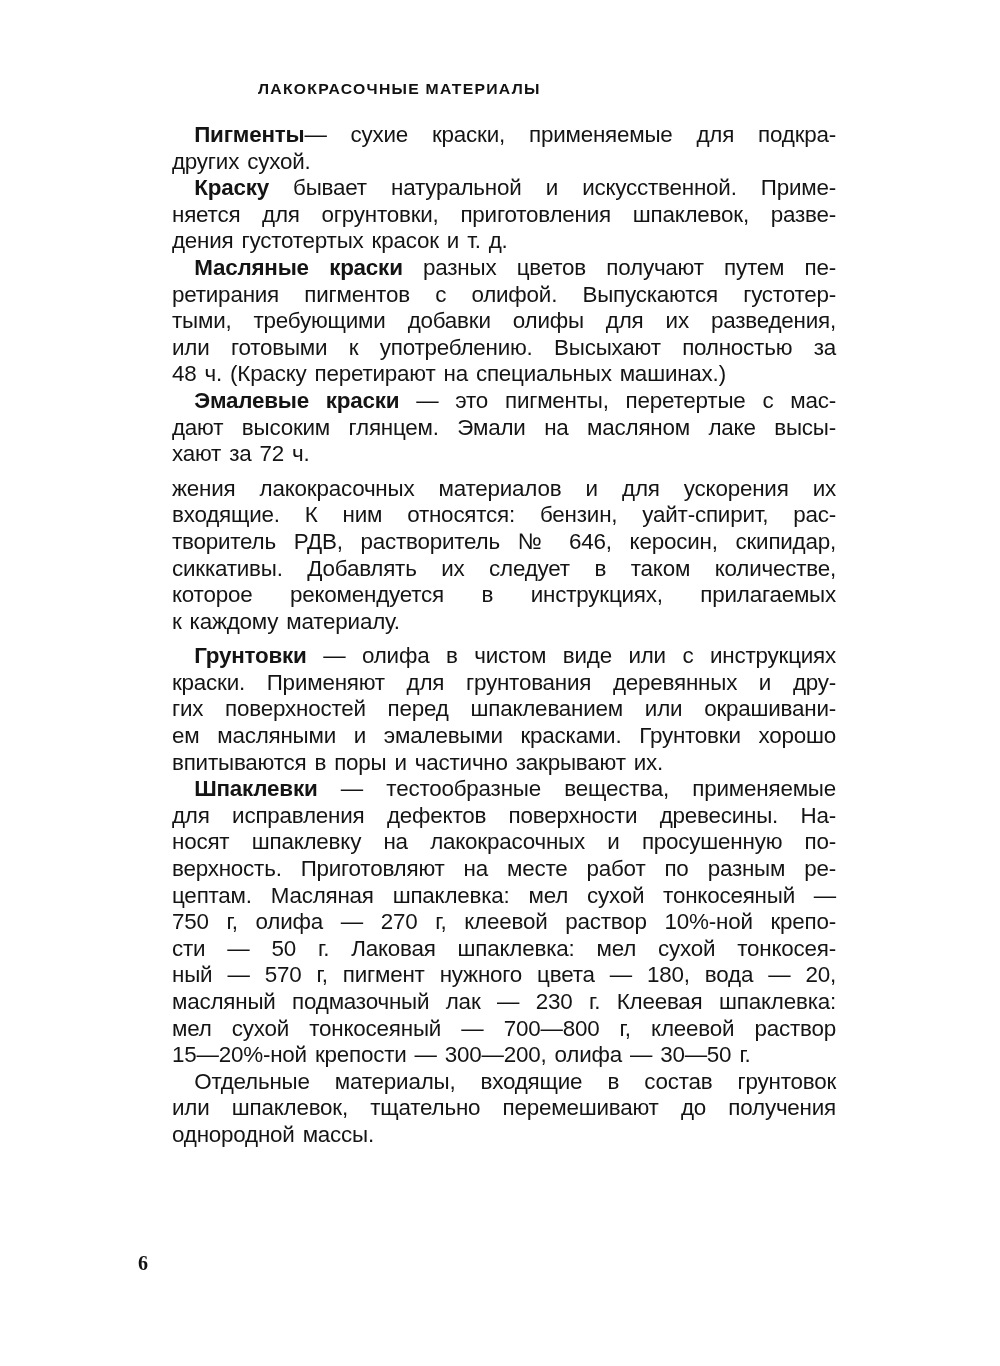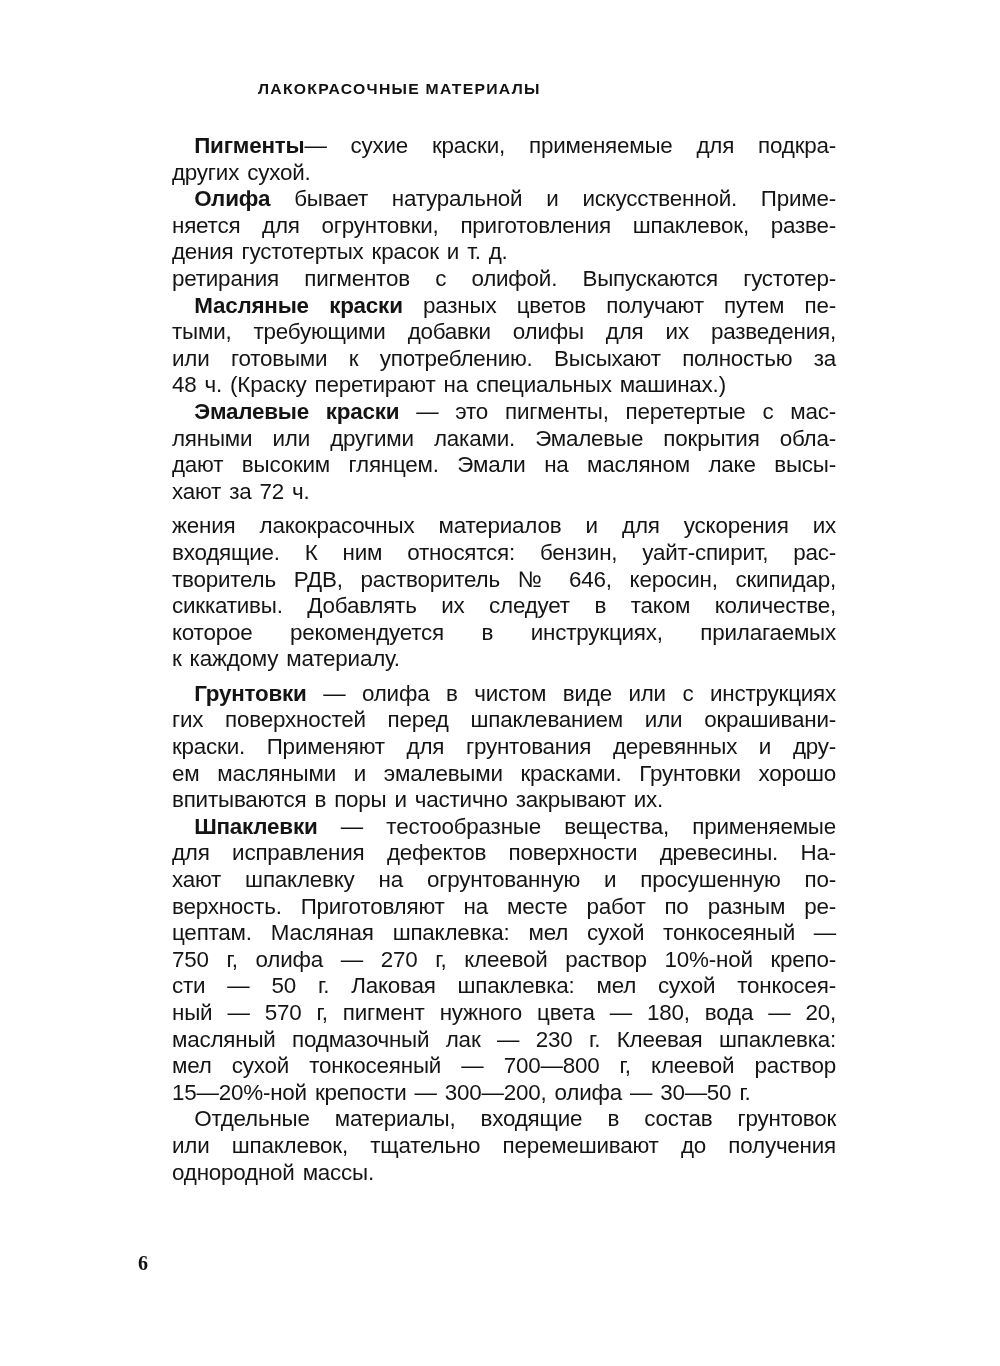--- a/index.html
+++ b/index.html
@@ -23,21 +23,21 @@
       font-weight: bold;
       font-size: 15px;
       letter-spacing: 1.2px;
       transform: scaleX(1.05);
       transform-origin: left top;
       color: #111;
     }
     .body-text {
       position: absolute;
       left: 172px;
-      top: 133px;
+      top: 122px;
       width: 664px;
     }
     .para {
       margin: 0;
       text-align: justify;
       text-align-last: left;
       text-indent: 0;
       font-family: "Liberation Sans", sans-serif;
       font-size: 22.4px;
       line-height: 26.6px;
@@ -77,65 +77,64 @@
 <div class="running-head">ЛАКОКРАСОЧНЫЕ МАТЕРИАЛЫ</div>
 
 <div class="body-text">
 
   <p class="para">
     <span class="line" style="padding-left:0;"> <span class="lead">Пигменты</span><span>— сухие краски, применяемые для подкра-</span></span>
     <span class="line last">других сухой.</span>
   </p>
 
   <p class="para">
-    <span class="line"> <span class="lead">Олифа</span><span> бывает натуральной и искусственной. Приме-</span></span>
+    <span class="line"> <span class="lead">Краску</span><span> бывает натуральной и искусственной. Приме-</span></span>
     <span class="line">няется для огрунтовки, приготовления шпаклевок, разве-</span>
     <span class="line last">дения густотертых красок и т. д.</span>
   </p>
 
   <p class="para">
+    <span class="line"> <span class="lead">Масляные краски</span><span> разных цветов получают путем пе-</span></span>
     <span class="line">ретирания пигментов с олифой. Выпускаются густотер-</span>
-    <span class="line"> <span class="lead">Масляные краски</span><span> разных цветов получают путем пе-</span></span>
     <span class="line">тыми, требующими добавки олифы для их разведения,</span>
     <span class="line">или готовыми к употреблению. Высыхают полностью за</span>
     <span class="line last">48 ч. (Краску перетирают на специальных машинах.)</span>
   </p>
 
   <p class="para">
     <span class="line"> <span class="lead">Эмалевые краски</span><span> — это пигменты, перетертые с мас-</span></span>
-    <span class="line">ляными или другими лаками. Эмалевые покрытия обла-</span>
     <span class="line">дают высоким глянцем. Эмали на масляном лаке высы-</span>
     <span class="line last">хают за 72 ч.</span>
   </p>
 
   <div class="gap"></div>
 
   <p class="para">
     <span class="line">жения лакокрасочных материалов и для ускорения их</span>
     <span class="line">входящие. К ним относятся: бензин, уайт-спирит, рас-</span>
     <span class="line">творитель РДВ, растворитель № 646, керосин, скипидар,</span>
     <span class="line">сиккативы. Добавлять их следует в таком количестве,</span>
     <span class="line">которое рекомендуется в инструкциях, прилагаемых</span>
     <span class="line last">к каждому материалу.</span>
   </p>
 
   <div class="gap"></div>
 
   <p class="para">
     <span class="line"> <span class="lead">Грунтовки</span><span> — олифа в чистом виде или с инструкциях</span></span>
+    <span class="line">краски. Применяют для грунтования деревянных и дру-</span>
     <span class="line">гих поверхностей перед шпаклеванием или окрашивани-</span>
-    <span class="line">краски. Применяют для грунтования деревянных и дру-</span>
     <span class="line">ем масляными и эмалевыми красками. Грунтовки хорошо</span>
     <span class="line last">впитываются в поры и частично закрывают их.</span>
   </p>
 
   <p class="para">
     <span class="line"> <span class="lead">Шпаклевки</span><span> — тестообразные вещества, применяемые</span></span>
     <span class="line">для исправления дефектов поверхности древесины. На-</span>
-    <span class="line">хают шпаклевку на огрунтованную и просушенную по-</span>
+    <span class="line">носят шпаклевку на лакокрасочных и просушенную по-</span>
     <span class="line">верхность. Приготовляют на месте работ по разным ре-</span>
     <span class="line">цептам. Масляная шпаклевка: мел сухой тонкосеяный —</span>
     <span class="line">750 г, олифа — 270 г, клеевой раствор 10%-ной крепо-</span>
     <span class="line">сти — 50 г. Лаковая шпаклевка: мел сухой тонкосея-</span>
     <span class="line">ный — 570 г, пигмент нужного цвета — 180, вода — 20,</span>
     <span class="line">масляный подмазочный лак — 230 г. Клеевая шпаклевка:</span>
     <span class="line">мел сухой тонкосеяный — 700—800 г, клеевой раствор</span>
     <span class="line last">15—20%-ной крепости — 300—200, олифа — 30—50 г.</span>
   </p>
 

